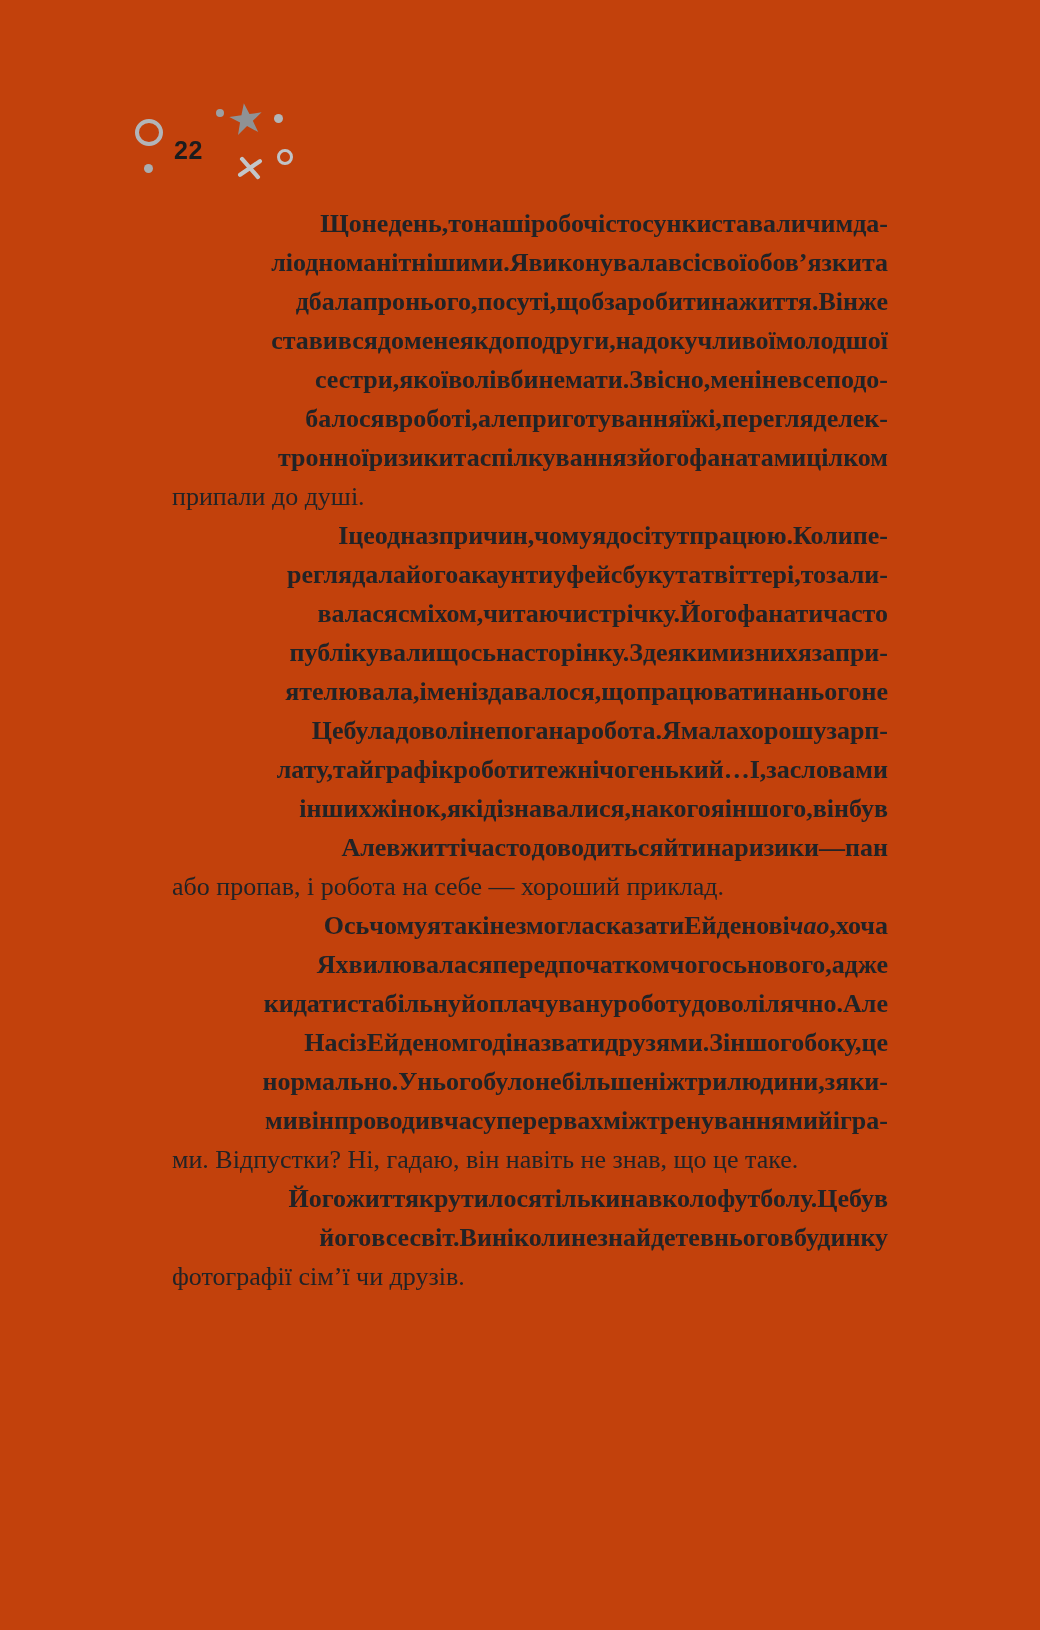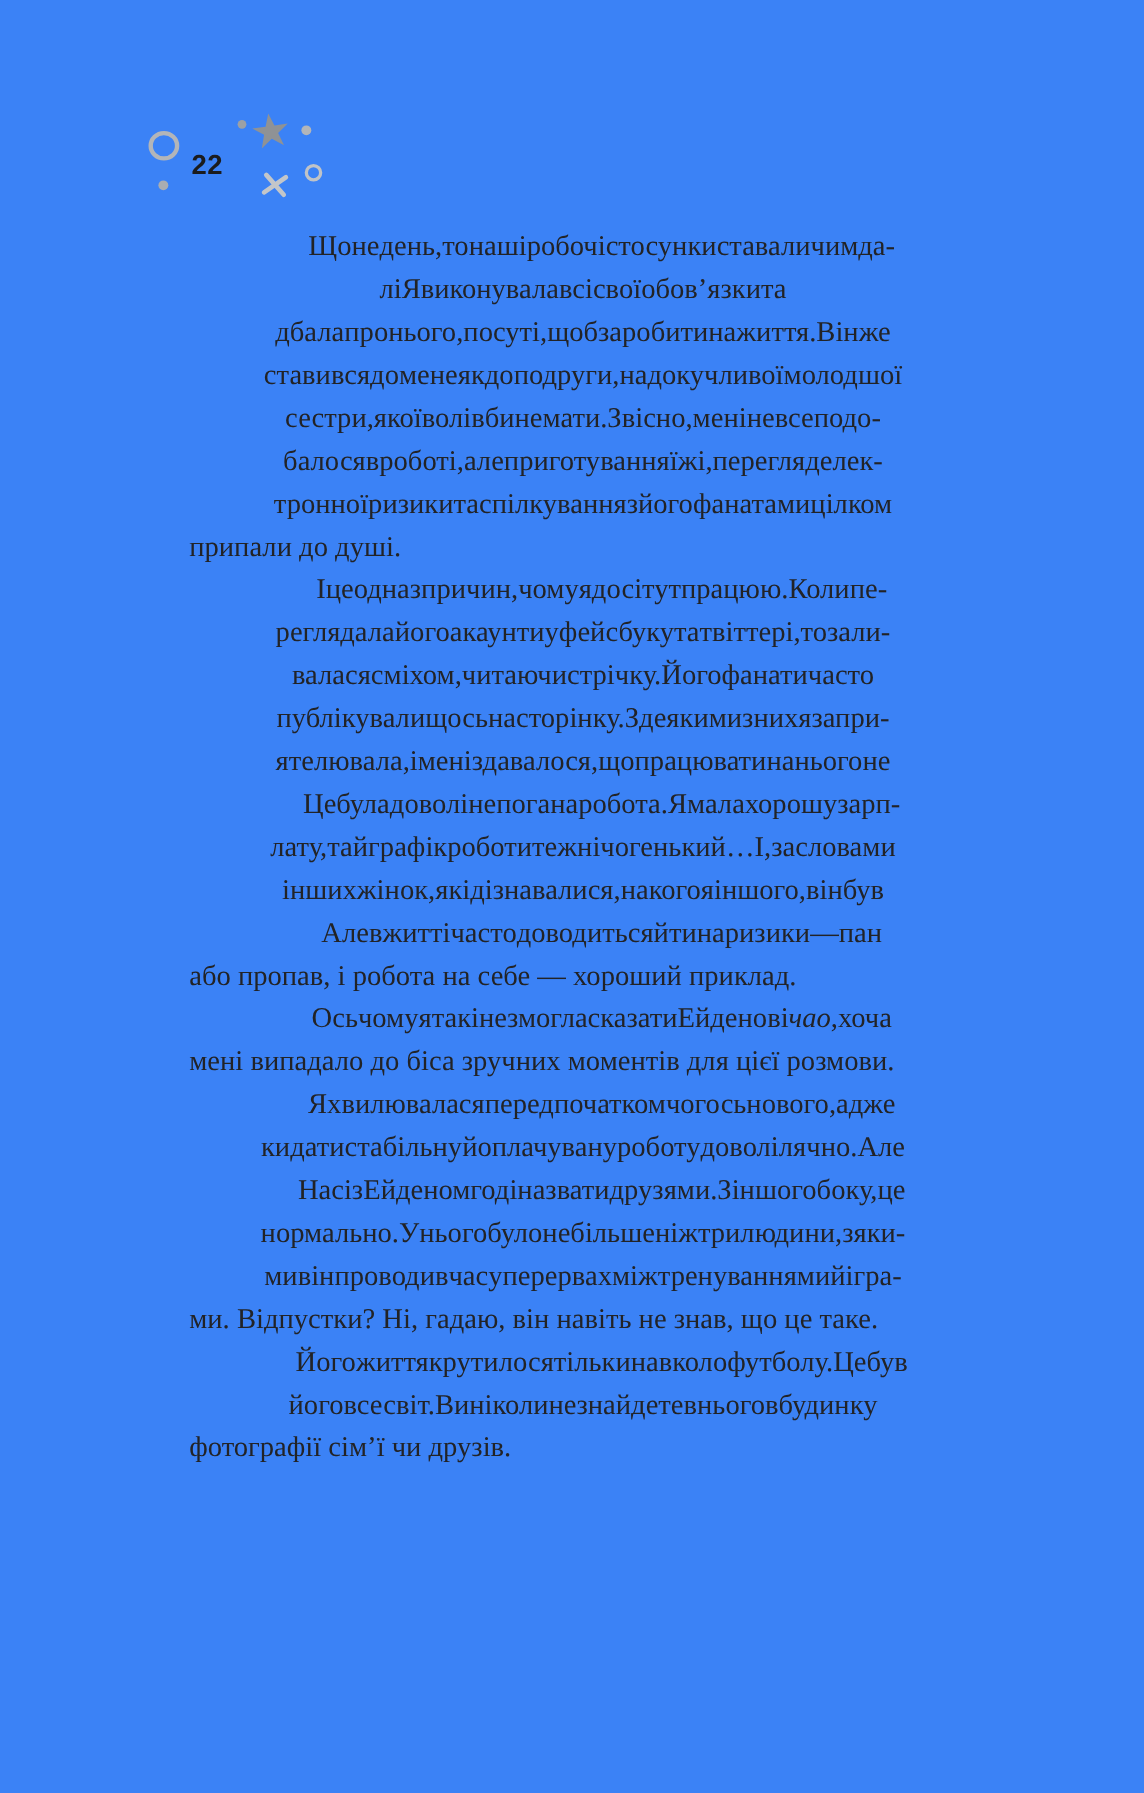--- a/index.html
+++ b/index.html
@@ -1,20 +1,20 @@
 <!DOCTYPE html>
 <html lang="uk"><head>
 <meta charset="utf-8">
 <style>
   html, body { margin: 0; padding: 0; background: #ffffff; }
   .page {
     position: relative;
     width: 1040px;
     height: 1630px;
-    background: #3b82f6;
+    background: #c2410c;
     overflow: hidden;
     font-family: "Liberation Serif", "DejaVu Serif", serif;
   }
 
   
   .ornament { position: absolute; left: 0; top: 0; width: 340px; height: 220px; }
   .dot { position: absolute; border-radius: 50%; }
   .dot-top    { left: 216px; top: 109px; width: 8px;  height: 8px;  background: #9ca0a4; }
   .dot-right  { left: 274px; top: 114px; width: 9px;  height: 9px;  background: #b2b5b9; }
   .dot-bottom { left: 144px; top: 164px; width: 9px;  height: 9px;  background: #aaadb1; }
@@ -38,21 +38,21 @@
   
   .text-block {
     position: absolute;
     left: 172px; top: 204px;
     width: 716px;
     font-size: 26px;
     color: #222326;
   }
   .paragraph { margin: 0; }
   .line { height: 39px; line-height: 39px; white-space: nowrap; }
-  .line.just { display: flex; justify-content: center; }
+  .line.just { display: flex; justify-content: flex-end; font-weight: bold; }
   .line.first { padding-left: 34px; }
   .word { display: inline-block; }
   i { font-style: italic; }
 </style>
 </head>
 <body>
 
 <div class="page">
 
   <div class="ornament">
@@ -79,20 +79,21 @@
           <span class="word">день,</span>
           <span class="word">то</span>
           <span class="word">наші</span>
           <span class="word">робочі</span>
           <span class="word">стосунки</span>
           <span class="word">ставали</span>
           <span class="word">чимда-</span>
         </div>
         <div class="line just">
           <span class="word">лі</span>
+          <span class="word">одноманітнішими.</span>
           <span class="word">Я</span>
           <span class="word">виконувала</span>
           <span class="word">всі</span>
           <span class="word">свої</span>
           <span class="word">обов’язки</span>
           <span class="word">та</span>
         </div>
         <div class="line just">
           <span class="word">дбала</span>
           <span class="word">про</span>
@@ -269,21 +270,20 @@
           <span class="word">я</span>
           <span class="word">так</span>
           <span class="word">і</span>
           <span class="word">не</span>
           <span class="word">змогла</span>
           <span class="word">сказати</span>
           <span class="word">Ейденові</span>
           <span class="word"><i>чао</i>,</span>
           <span class="word">хоча</span>
         </div>
-        <div class="line last">мені випадало до біса зручних моментів для цієї розмови.</div>
       </div>
       <div class="paragraph">
         <div class="line just first">
           <span class="word">Я</span>
           <span class="word">хвилювалася</span>
           <span class="word">перед</span>
           <span class="word">початком</span>
           <span class="word">чогось</span>
           <span class="word">нового,</span>
           <span class="word">адже</span>

